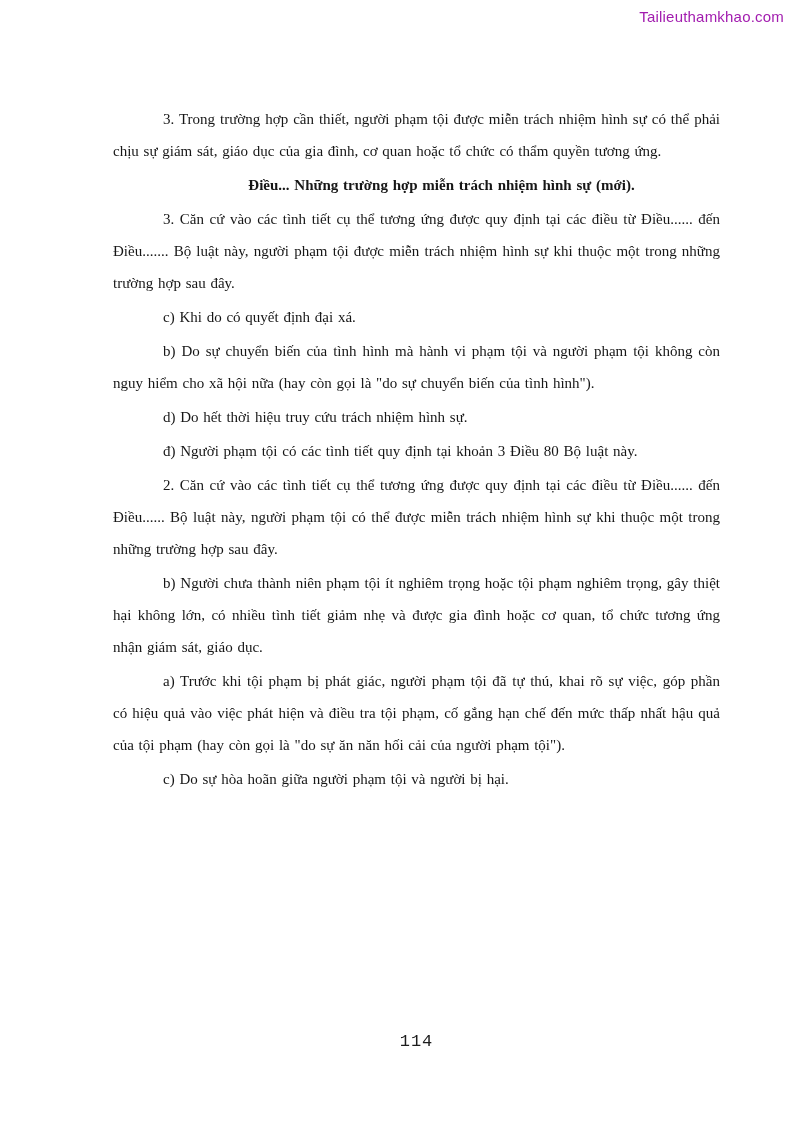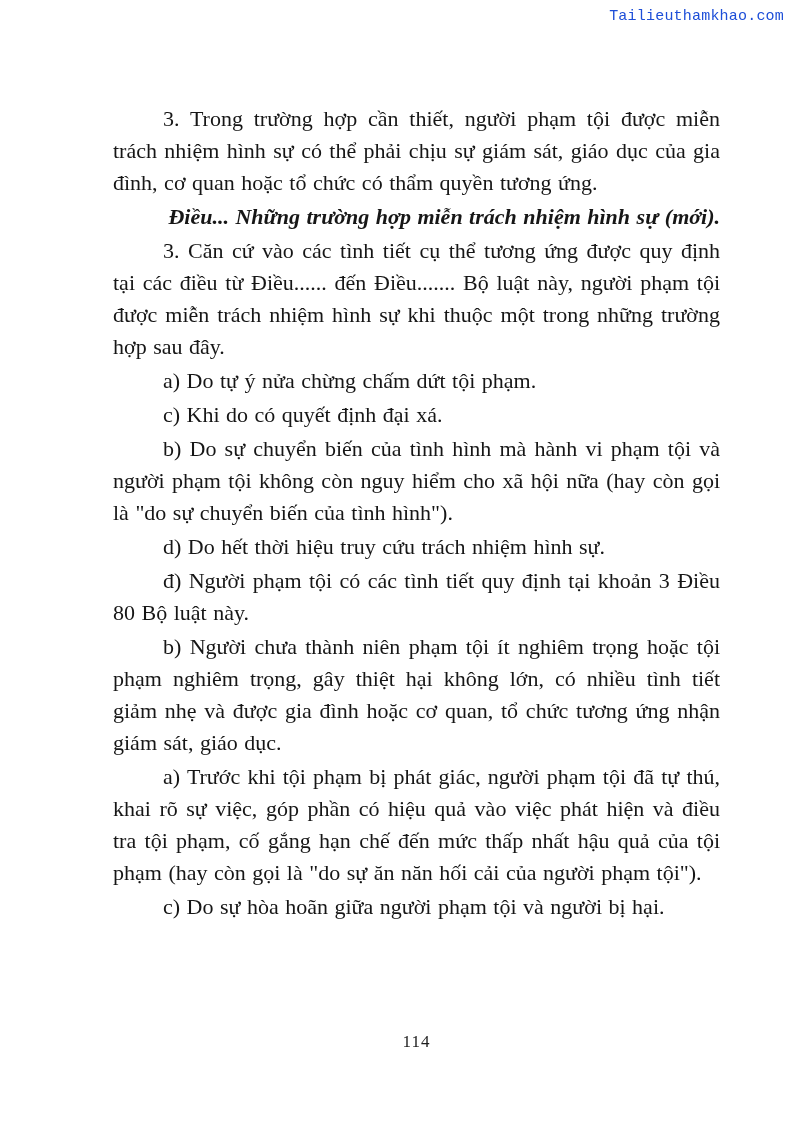--- a/index.html
+++ b/index.html
@@ -17,87 +17,87 @@
     background: #ffffff;
     overflow: hidden;
     font-family: "Liberation Serif", serif;
     color: #161616;
   }
 
   .watermark {
     position: absolute;
     top: 8px;
     right: 10px;
-    font-family: Liberation Mono, monospace;
+    font-family: Liberation Sans, sans-serif;
     font-size: 15px;
-    color: #1d4ed8;
+    color: #a21caf;
     letter-spacing: 0.2px;
     user-select: none;
   }
 
   .content {
     position: absolute;
     top: 103px;
     left: 113px;
     width: 607px;
   }
 
   .para {
-    font-size: 22px;
+    font-size: 15px;
     line-height: 32px;
     text-align: justify;
     text-indent: 50px;
     margin-bottom: 2px;
     word-spacing: 1px;
   }
 
   .para.heading {
     font-weight: bold;
-    font-style: italic;
-    text-align: right;
+    text-align: center;
   }
 
   .footer {
     position: absolute;
     top: 1032px;
     left: 113px;
     width: 607px;
     text-align: center;
   }
 
   .page-number {
     font-size: 17px;
     color: #1c1c1c;
     letter-spacing: 1px;
+    font-family: Liberation Mono, monospace;
   }
 </style>
 </head>
 <body>
 
 <div class="page">
 
   <div class="watermark">Tailieuthamkhao.com</div>
 
   <main class="content">
     <p class="para">3. Trong trường hợp cần thiết, người phạm tội được miễn trách nhiệm hình sự có thể phải chịu sự giám sát, giáo dục của gia đình, cơ quan hoặc tổ chức có thẩm quyền tương ứng.</p>
 
     <p class="para heading">Điều... Những trường hợp miễn trách nhiệm hình sự (mới).</p>
 
     <p class="para">3. Căn cứ vào các tình tiết cụ thể tương ứng được quy định tại các điều từ Điều...... đến Điều....... Bộ luật này, người phạm tội được miễn trách nhiệm hình sự khi thuộc một trong những trường hợp sau đây.</p>
 
-    <p class="para">a) Do tự ý nửa chừng chấm dứt tội phạm.</p>
 
     <p class="para">c) Khi do có quyết định đại xá.</p>
 
     <p class="para">b) Do sự chuyển biến của tình hình mà hành vi phạm tội và người phạm tội không còn nguy hiểm cho xã hội nữa (hay còn gọi là "do sự chuyển biến của tình hình").</p>
 
     <p class="para">d) Do hết thời hiệu truy cứu trách nhiệm hình sự.</p>
 
     <p class="para">đ) Người phạm tội có các tình tiết quy định tại khoản 3 Điều 80 Bộ luật này.</p>
 
+    <p class="para">2. Căn cứ vào các tình tiết cụ thể tương ứng được quy định tại các điều từ Điều...... đến Điều...... Bộ luật này, người phạm tội có thể được miễn trách nhiệm hình sự khi thuộc một trong những trường hợp sau đây.</p>
 
     <p class="para">b) Người chưa thành niên phạm tội ít nghiêm trọng hoặc tội phạm nghiêm trọng, gây thiệt hại không lớn, có nhiều tình tiết giảm nhẹ và được gia đình hoặc cơ quan, tổ chức tương ứng nhận giám sát, giáo dục.</p>
 
     <p class="para">a) Trước khi tội phạm bị phát giác, người phạm tội đã tự thú, khai rõ sự việc, góp phần có hiệu quả vào việc phát hiện và điều tra tội phạm, cố gắng hạn chế đến mức thấp nhất hậu quả của tội phạm (hay còn gọi là "do sự ăn năn hối cải của người phạm tội").</p>
 
     <p class="para">c) Do sự hòa hoãn giữa người phạm tội và người bị hại.</p>
   </main>
 
   <footer class="footer">
     <span class="page-number">114</span>

